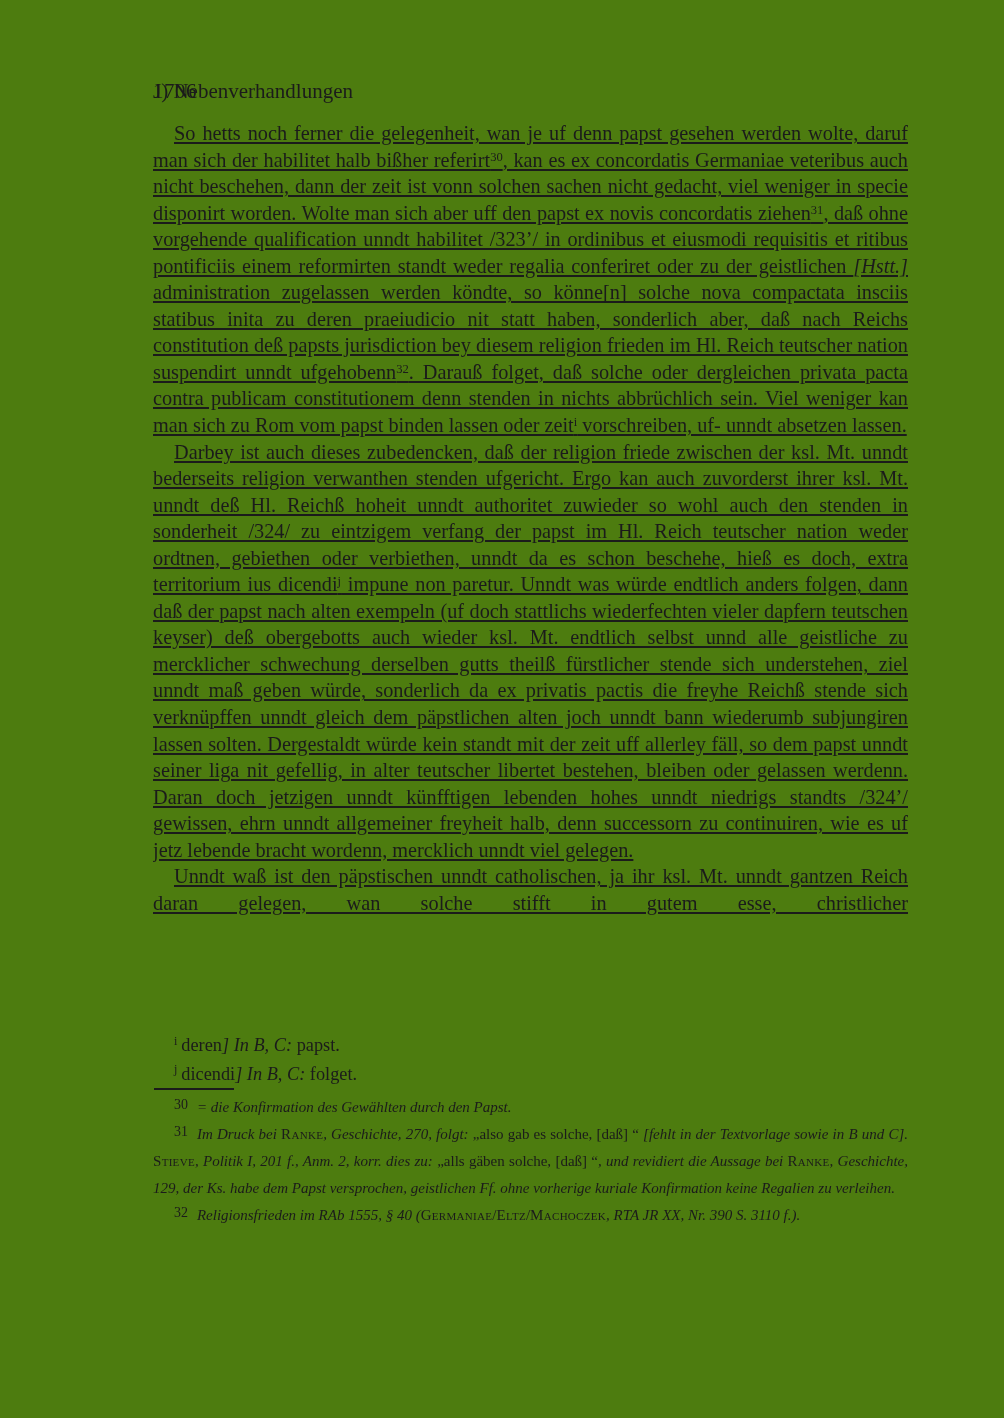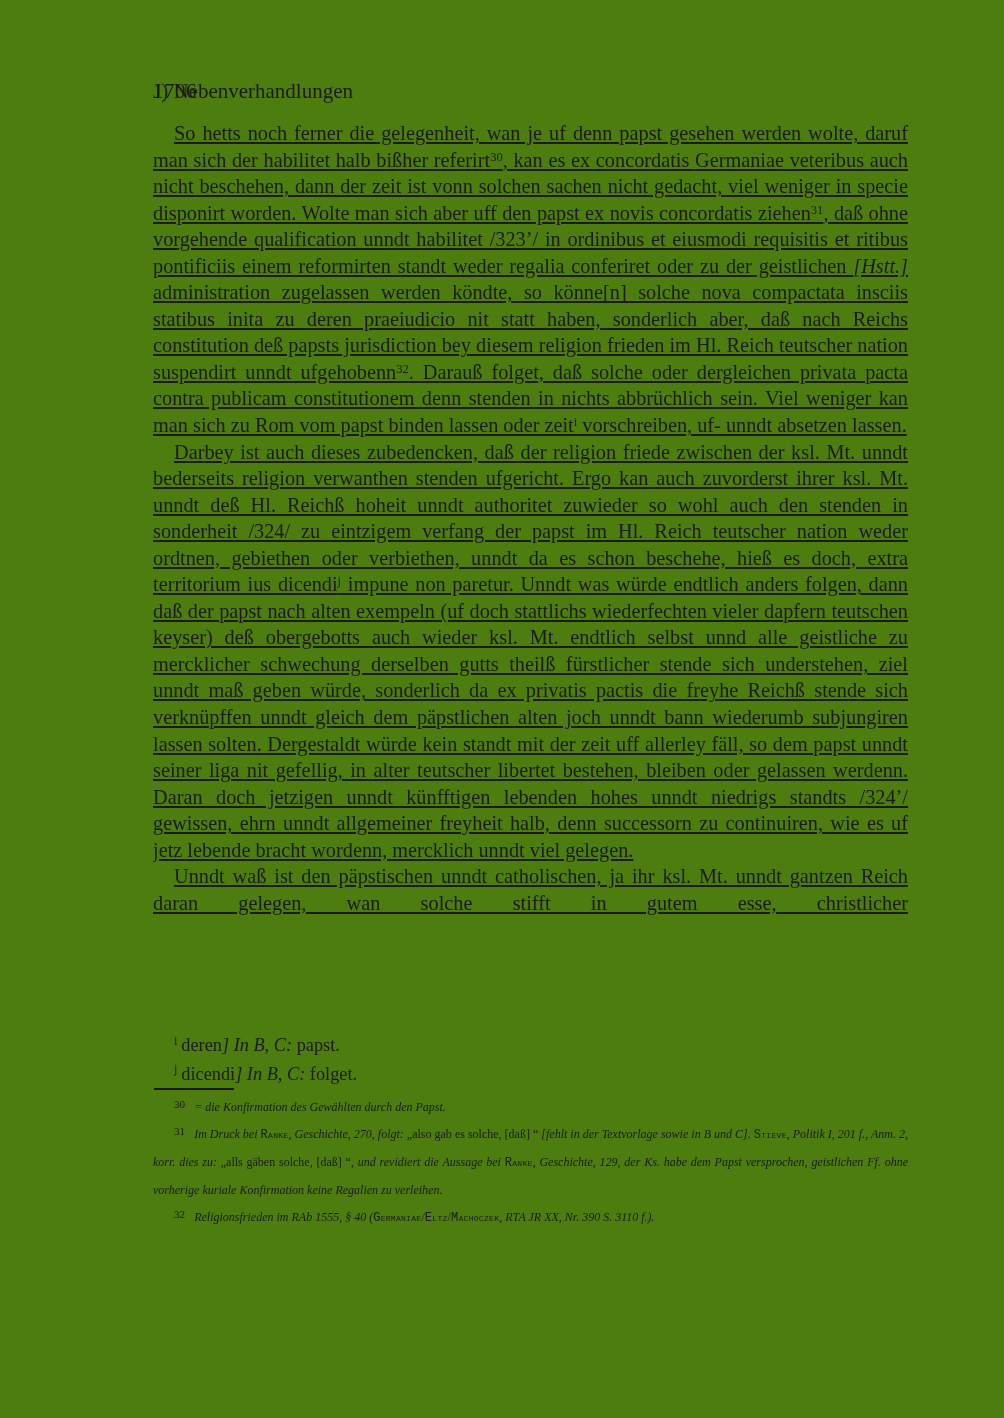--- a/index.html
+++ b/index.html
@@ -24,34 +24,34 @@
     font-size:20.3px; line-height:26.55px;
     text-align:justify;
     hyphens:none;
   }
   .bodytext p { margin:0; text-indent:21px;text-decoration:underline; }
   .bodytext p.justify-last { text-align-last:justify; }
   sup.fnref {
     font-size:0.62em; line-height:0; vertical-align:0.45em; letter-spacing:0;
   }
   .run-i { font-style:italic; }
-  .run-sc { font-style:normal; font-variant:small-caps; letter-spacing:0.3px;font-family:Liberation Mono, monospace; }
+  .run-sc { font-style:normal; font-variant:small-caps; letter-spacing:0.3px; }
   .apparatus {
     position:absolute; top:1031px; left:153px; width:755px;
     font-size:18.3px; line-height:28.5px;
   }
   .apparatus p { margin:0; padding-left:21px; }
   .app-mark { font-size:0.66em; line-height:0; vertical-align:0.5em; margin-right:4px; }
   .fn-rule {
     position:absolute; top:1088px; left:154px; width:80px; height:0;
     border-top:2px solid #1b1b1b;
   }
   .footnotes {
     position:absolute; top:1094px; left:153px; width:755px;
-    font-size:12px; line-height:27px;
+    font-size:15px; line-height:27px;
     text-align:justify;
     hyphens:none;
   }
   .footnotes p { margin:0; text-indent:21px; }
   .fn-num {
     font-style:normal; margin-right:9px;
     position:relative; top:-3px; font-size:0.93em;
   }
 </style>
 </head>

